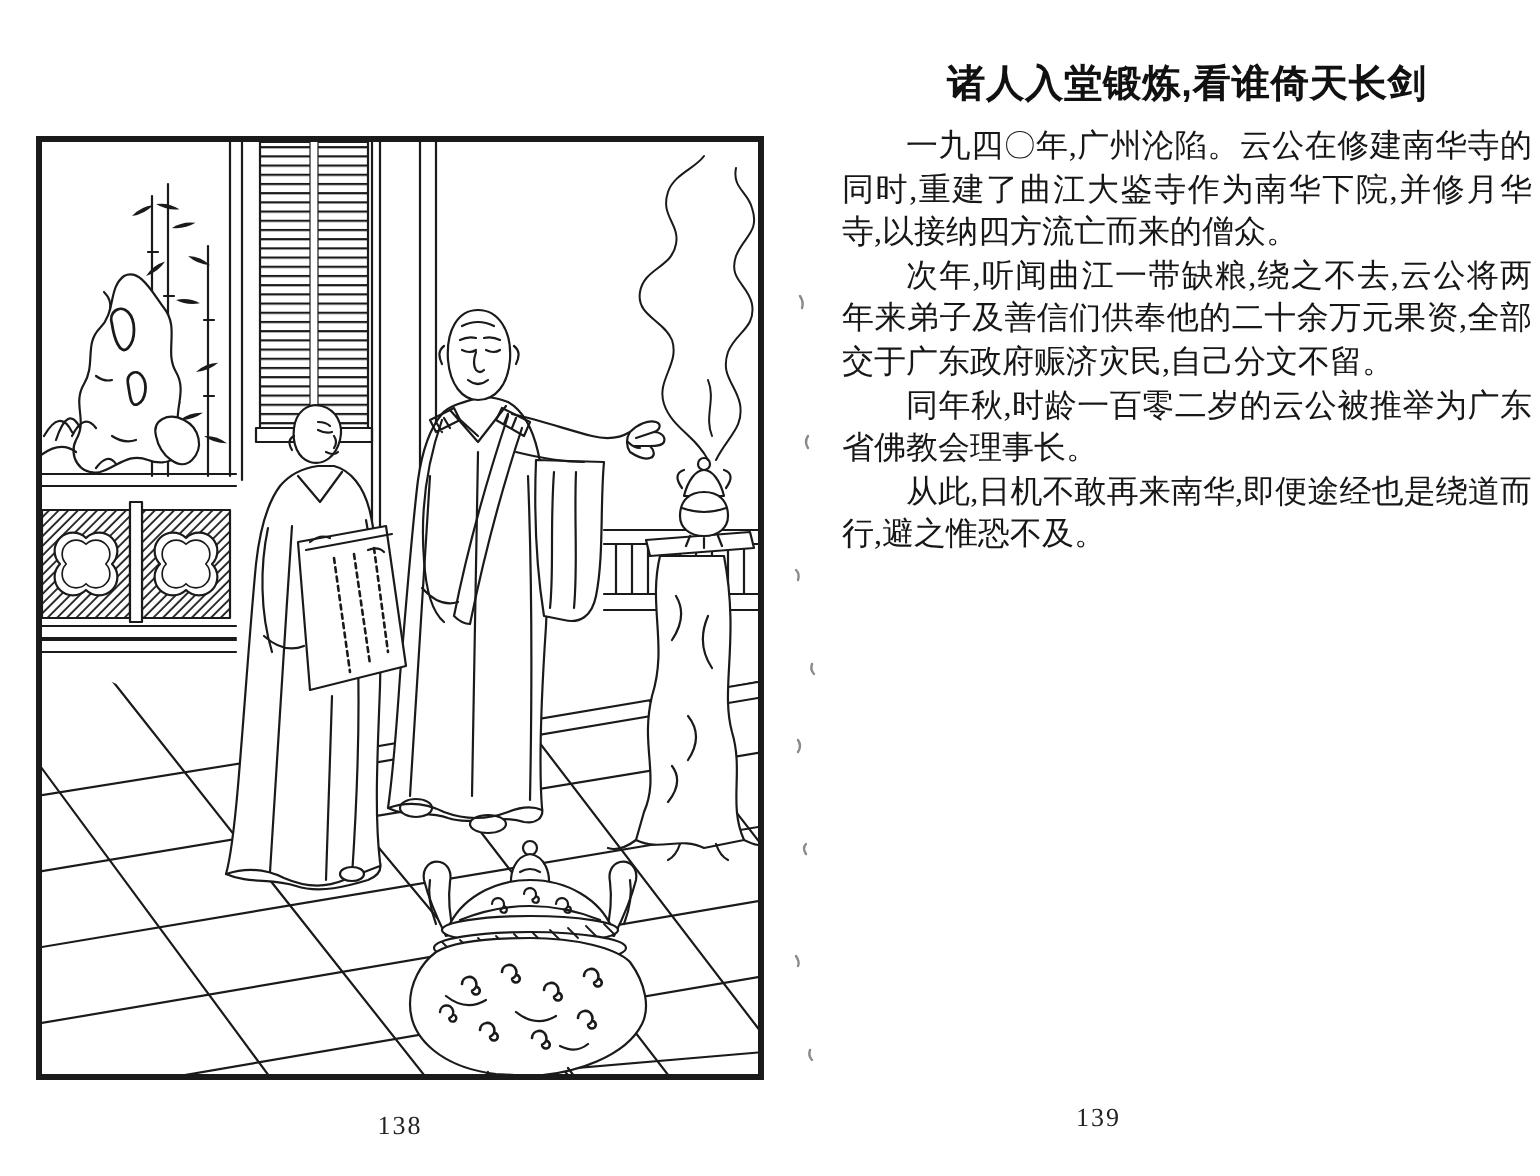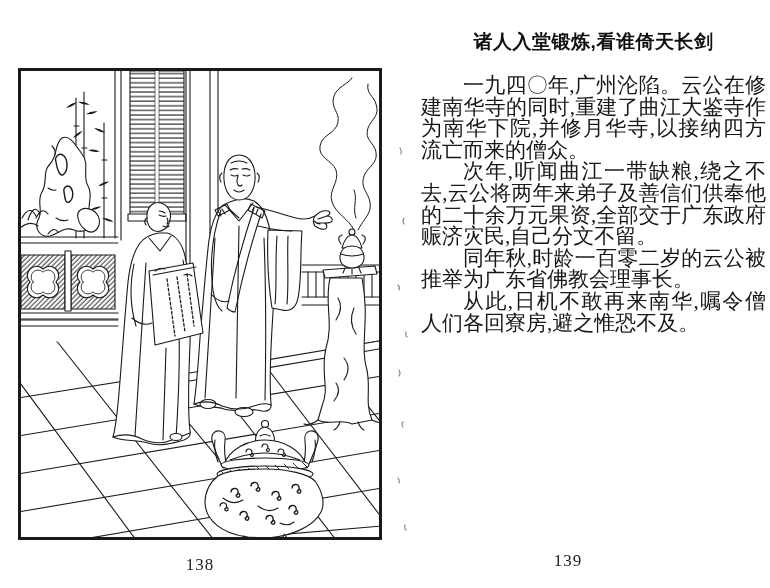--- a/index.html
+++ b/index.html
@@ -3,32 +3,32 @@
 <meta charset="utf-8">
 <style>
   html,body{margin:0;padding:0;}
   body{
     width:770px;height:588px;position:relative;overflow:hidden;
     background:#ffffff;color:#1c1c1c;
     font-family:"Liberation Serif","DejaVu Serif",serif;
   }
   .spread{position:absolute;inset:0;}
   .illustration{position:absolute;left:18px;top:68px;width:364px;height:472px;}
-  .pageno{position:absolute;font-size:17px;color:#222;letter-spacing:1px;
+  .pageno{position:absolute;font-size:13px;color:#222;letter-spacing:1px;
     font-family:"Liberation Serif","DejaVu Serif",serif;}
   .pageno-left{left:18px;top:555px;width:364px;text-align:center;}
-  .pageno-right{left:538px;top:551px;width:60px;text-align:center;}
+  .pageno-right{left:538px;top:551px;width:60px;}
   .textpage{position:absolute;left:421px;top:29px;width:345px;}
   .chapter-title{
-    margin:0 0 20px 0;font-size:19px;font-weight:bold;text-align:center;
+    margin:0 0 8px 0;font-size:19px;font-weight:bold;text-align:center;
     font-family:"Liberation Sans","DejaVu Sans",sans-serif;color:#111;
     letter-spacing:0.5px;
   }
   .textpage p{
-    margin:0;font-size:21px;line-height:21.6px;text-align:justify;
+    margin:0;font-size:16px;line-height:21.6px;text-align:justify;
     text-indent:2em;color:#171717;
   }
   .gutter{position:absolute;left:388px;top:70px;width:34px;height:470px;}
   svg{display:block;}
 </style>
 </head>
 <body>
 
 <div class="spread">
 
@@ -231,16 +231,16 @@
   </div>
 
   <div class="pageno pageno-left">138</div>
   <div class="pageno pageno-right">139</div>
 
   <div class="textpage">
     <h1 class="chapter-title">诸人入堂锻炼,看谁倚天长剑</h1>
     <p>一九四〇年,广州沦陷。云公在修建南华寺的同时,重建了曲江大鉴寺作为南华下院,并修月华寺,以接纳四方流亡而来的僧众。</p>
     <p>次年,听闻曲江一带缺粮,绕之不去,云公将两年来弟子及善信们供奉他的二十余万元果资,全部交于广东政府赈济灾民,自己分文不留。</p>
     <p>同年秋,时龄一百零二岁的云公被推举为广东省佛教会理事长。</p>
-    <p>从此,日机不敢再来南华,嘱令僧人们各回寮房,避之惟恐不及。</p>
+    <p>从此,日机不敢再来南华,即便途经也是绕道而行,避之惟恐不及。</p>
   </div>
 
 </div>
 
 </body></html>

